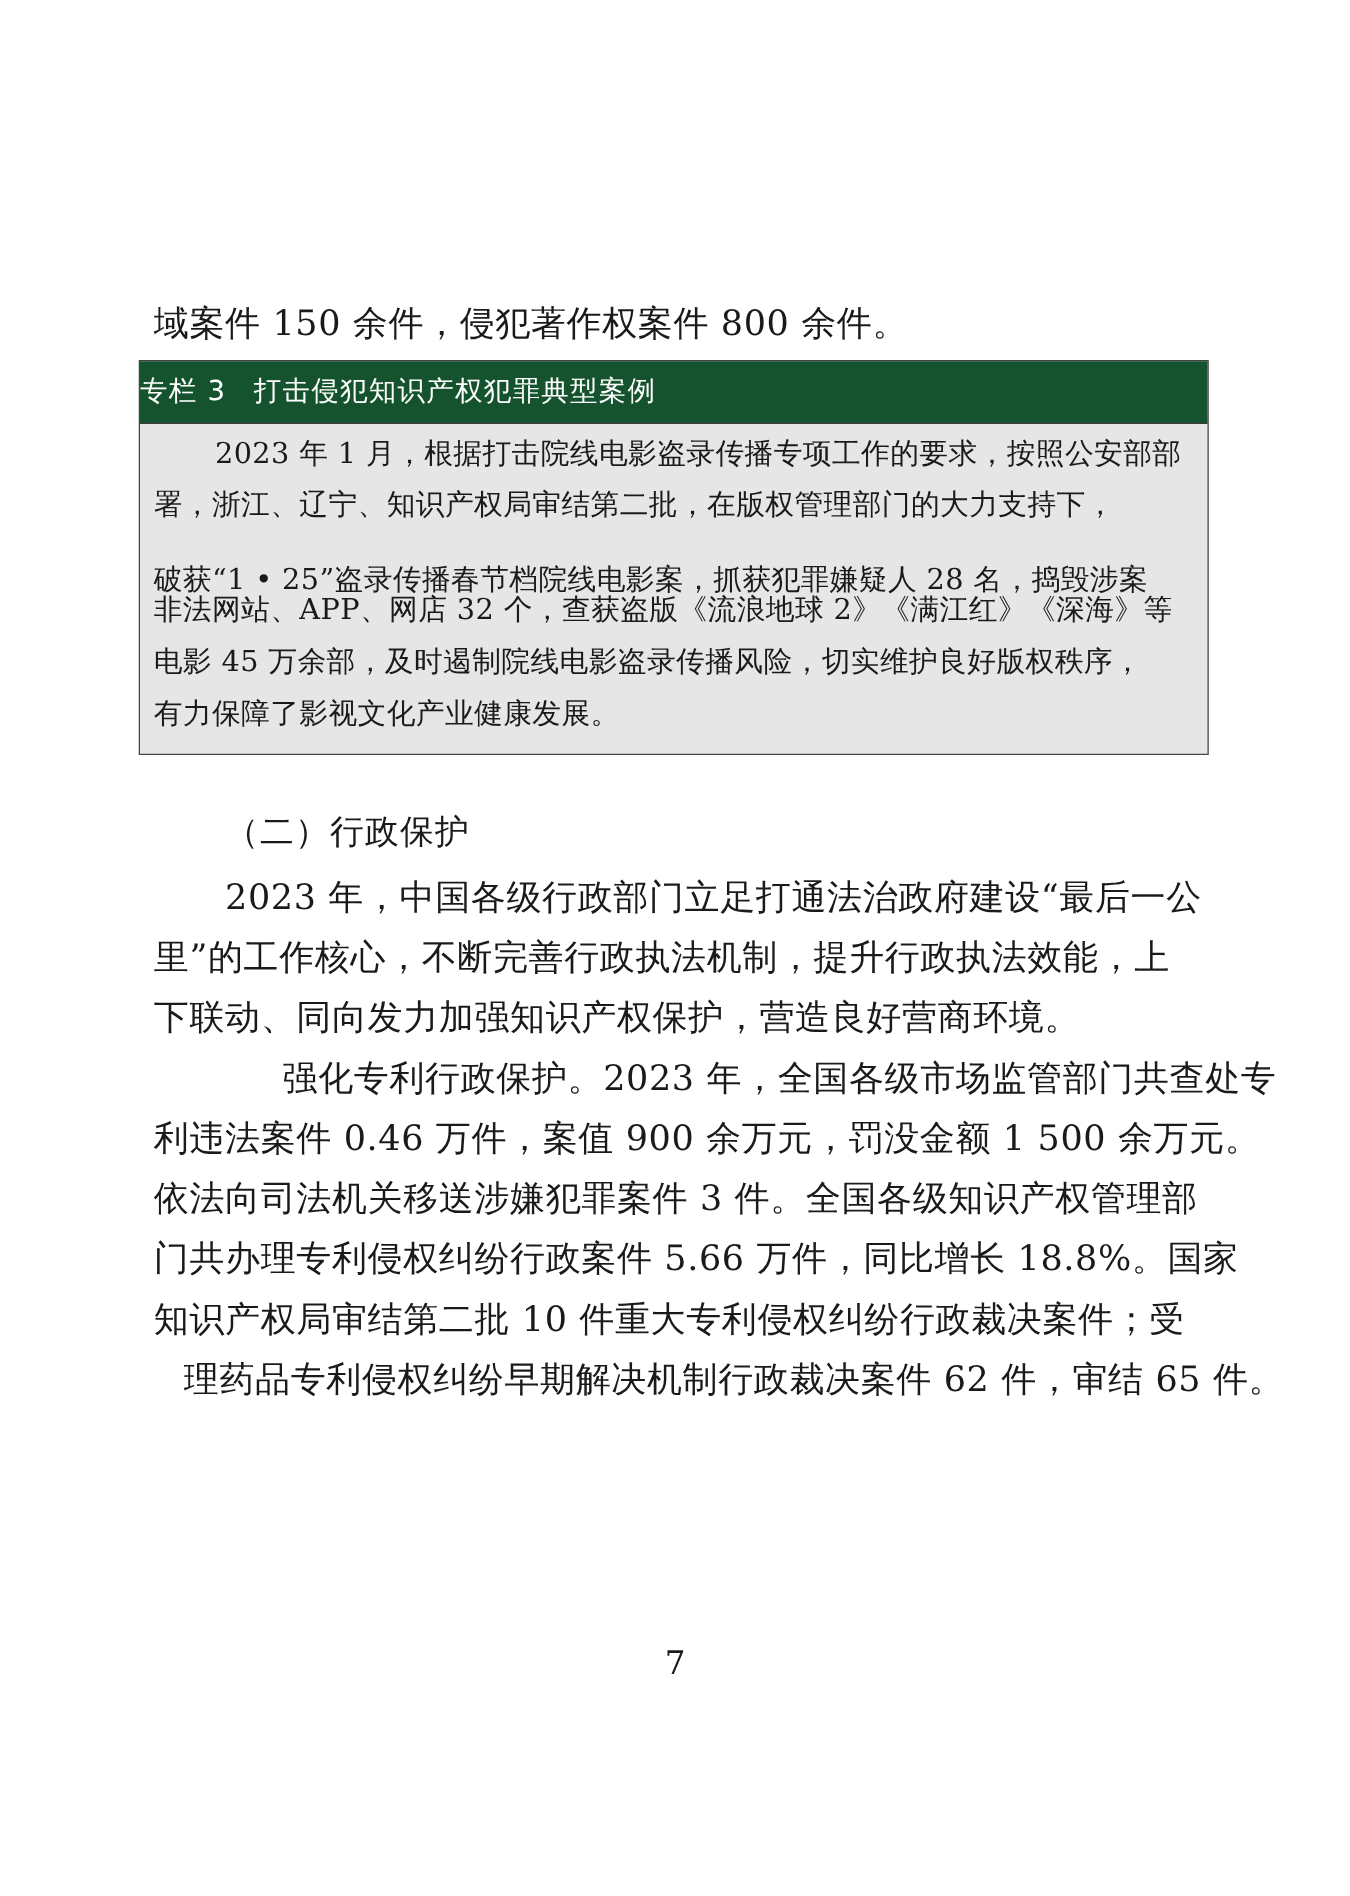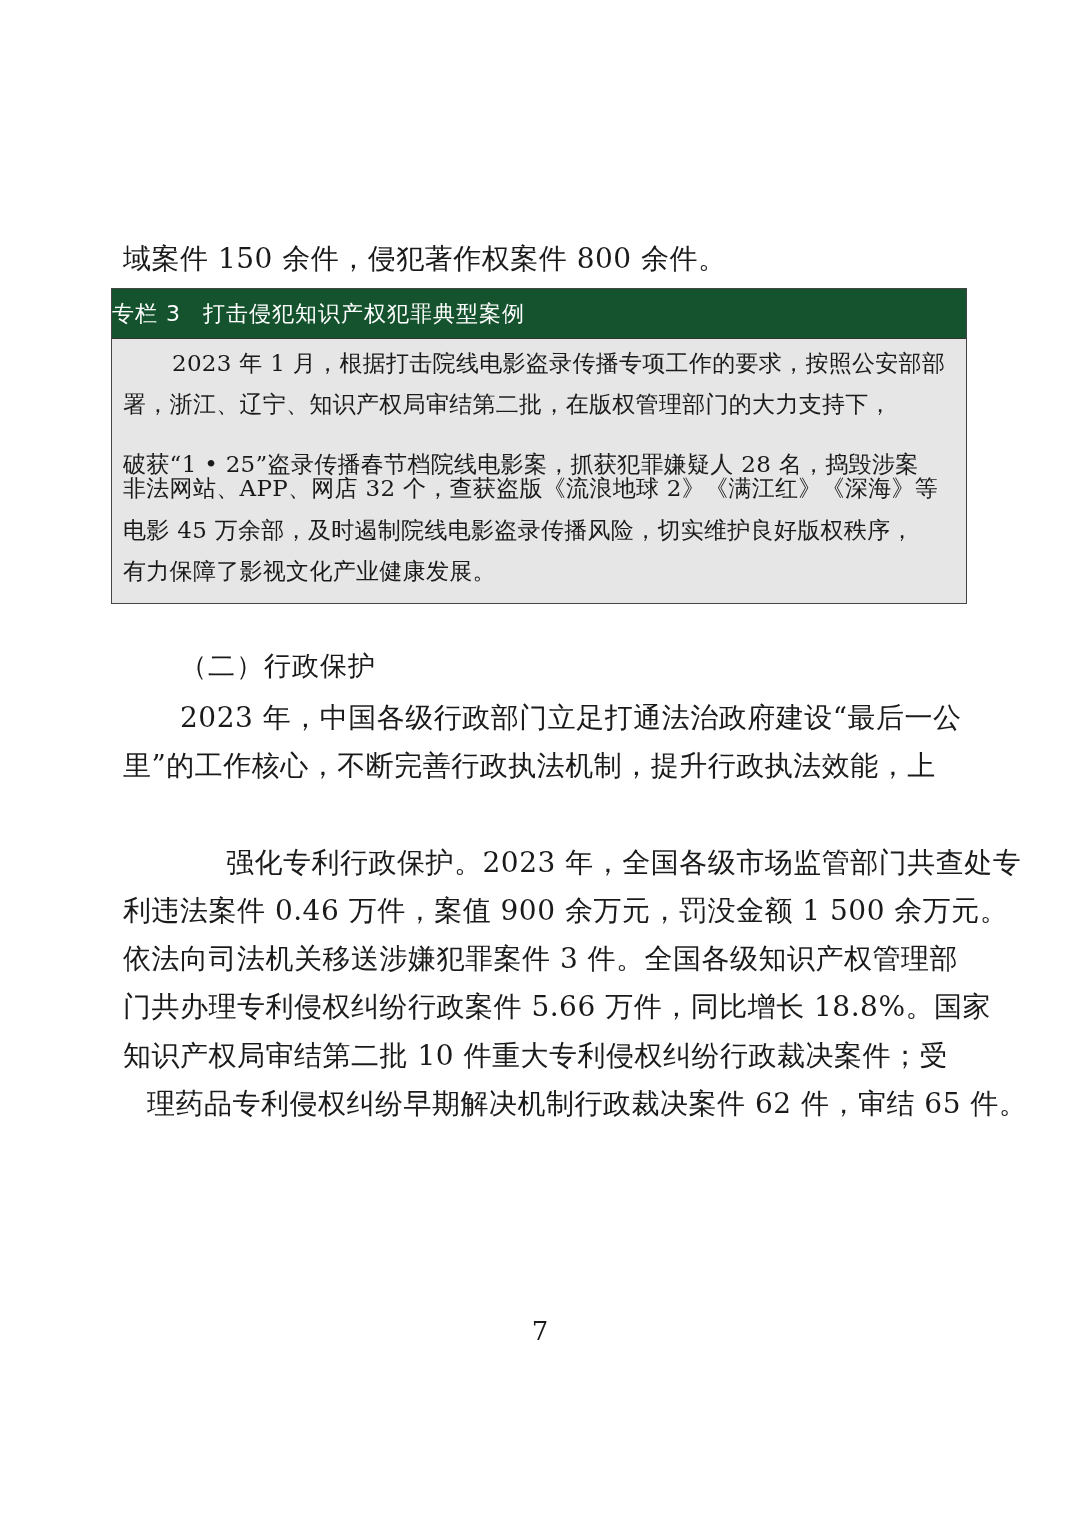--- a/index.html
+++ b/index.html
@@ -95,20 +95,21 @@
     <div class="box-line" style="top:160px;">破获“1 • 25”盗录传播春节档院线电影案，抓获犯罪嫌疑人 28 名，捣毁涉案</div>
     <div class="box-line" style="top:184px;">非法网站、APP、网店 32 个，查获盗版《流浪地球 2》《满江红》《深海》等</div>
     <div class="box-line" style="top:226px;">电影 45 万余部，及时遏制院线电影盗录传播风险，切实维护良好版权秩序，</div>
     <div class="box-line" style="top:267px;">有力保障了影视文化产业健康发展。</div>
   </div>
 
   <div class="heading">（二）行政保护</div>
 
   <div class="line indent" style="top:700px;">2023 年，中国各级行政部门立足打通法治政府建设“最后一公</div>
   <div class="line" style="top:748px;">里”的工作核心，不断完善行政执法机制，提升行政执法效能，上</div>
+  <div class="line" style="top:796px;">下联动、同向发力加强知识产权保护，营造良好营商环境。</div>
 
   <div class="line indent" style="top:845px;margin-left:46px;">强化专利行政保护。2023 年，全国各级市场监管部门共查处专</div>
   <div class="line" style="top:893px;">利违法案件 0.46 万件，案值 900 余万元，罚没金额 1 500 余万元。</div>
   <div class="line" style="top:941px;">依法向司法机关移送涉嫌犯罪案件 3 件。全国各级知识产权管理部</div>
   <div class="line" style="top:989px;">门共办理专利侵权纠纷行政案件 5.66 万件，同比增长 18.8%。国家</div>
   <div class="line" style="top:1038px;">知识产权局审结第二批 10 件重大专利侵权纠纷行政裁决案件；受</div>
   <div class="line" style="top:1086px;margin-left:24px;">理药品专利侵权纠纷早期解决机制行政裁决案件 62 件，审结 65 件。</div>
 
   <div class="page-number">7</div>
 </div>

